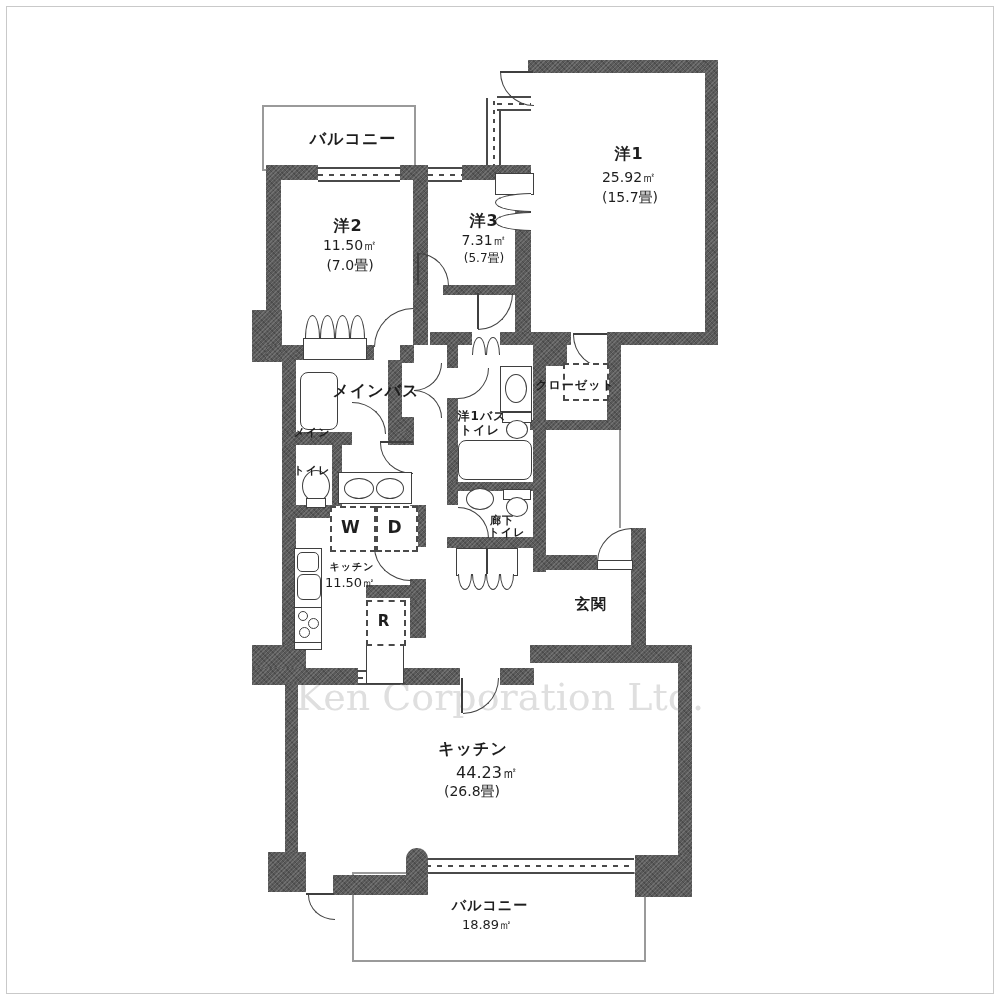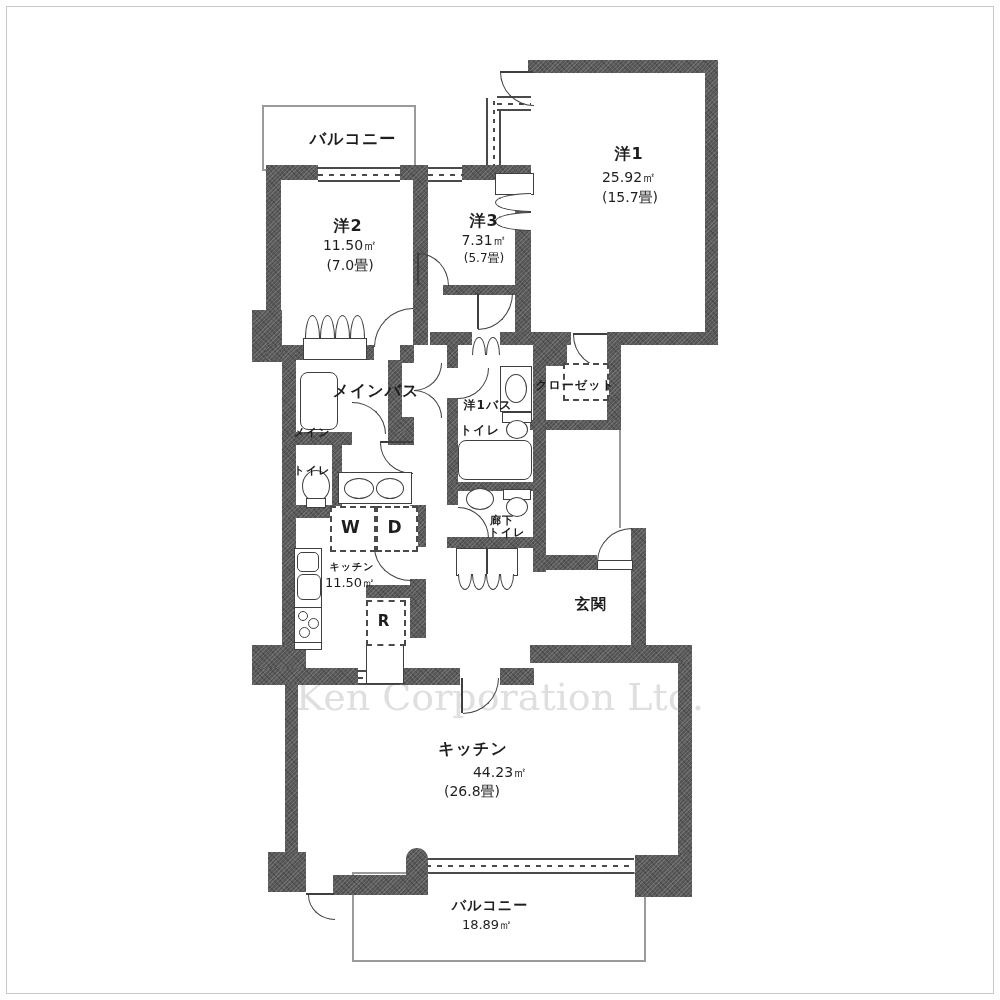--- a/index.html
+++ b/index.html
@@ -194,28 +194,28 @@
   <div class="lbl" style="left:484px;top:221px;font-size:16px;">洋3</div>
   <div class="lbl num" style="left:484px;top:241px;font-size:14px;">7.31㎡</div>
   <div class="lbl num" style="left:484px;top:258px;font-size:12px;">(5.7畳)</div>
   <div class="lbl" style="left:629px;top:154px;font-size:16px;">洋1</div>
   <div class="lbl num" style="left:629px;top:178px;font-size:14px;">25.92㎡</div>
   <div class="lbl num" style="left:630px;top:198px;font-size:14px;">(15.7畳)</div>
   <div class="lbl" style="left:575px;top:385px;font-size:12px;">クローゼット</div>
   <div class="lbl" style="left:376px;top:391px;font-size:16px;">メインバス</div>
   <div class="lbl" style="left:312px;top:432px;font-size:11px;">メイン</div>
   <div class="lbl" style="left:312px;top:470px;font-size:11px;">トイレ</div>
-  <div class="lbl" style="left:482px;top:405px;font-size:12px;padding-left:12px;">洋1バス</div>
+  <div class="lbl" style="left:482px;top:416px;font-size:12px;">洋1バス</div>
   <div class="lbl" style="left:480px;top:430px;font-size:12px;">トイレ</div>
   <div class="lbl" style="left:351px;top:527px;font-size:17px;">W</div>
   <div class="lbl" style="left:395px;top:527px;font-size:17px;">D</div>
   <div class="lbl" style="left:352px;top:567px;font-size:10px;">キッチン</div>
   <div class="lbl num" style="left:350px;top:583px;font-size:13px;">11.50㎡</div>
   <div class="lbl" style="left:384px;top:621px;font-size:15px;">R</div>
   <div class="lbl" style="left:502px;top:520px;font-size:11px;">廊下</div>
   <div class="lbl" style="left:507px;top:532px;font-size:11px;">トイレ</div>
   <div class="lbl" style="left:591px;top:604px;font-size:15px;">玄関</div>
   <div class="lbl" style="left:473px;top:749px;font-size:16px;">キッチン</div>
-  <div class="lbl num" style="left:500px;top:773px;font-size:14px;">44.23㎡</div>
+  <div class="lbl num" style="left:487px;top:773px;font-size:16px;">44.23㎡</div>
   <div class="lbl num" style="left:472px;top:792px;font-size:14px;">(26.8畳)</div>
   <div class="lbl" style="left:490px;top:906px;font-size:14px;">バルコニー</div>
   <div class="lbl num" style="left:487px;top:925px;font-size:13px;">18.89㎡</div>
 </div>
 
 </body></html>

